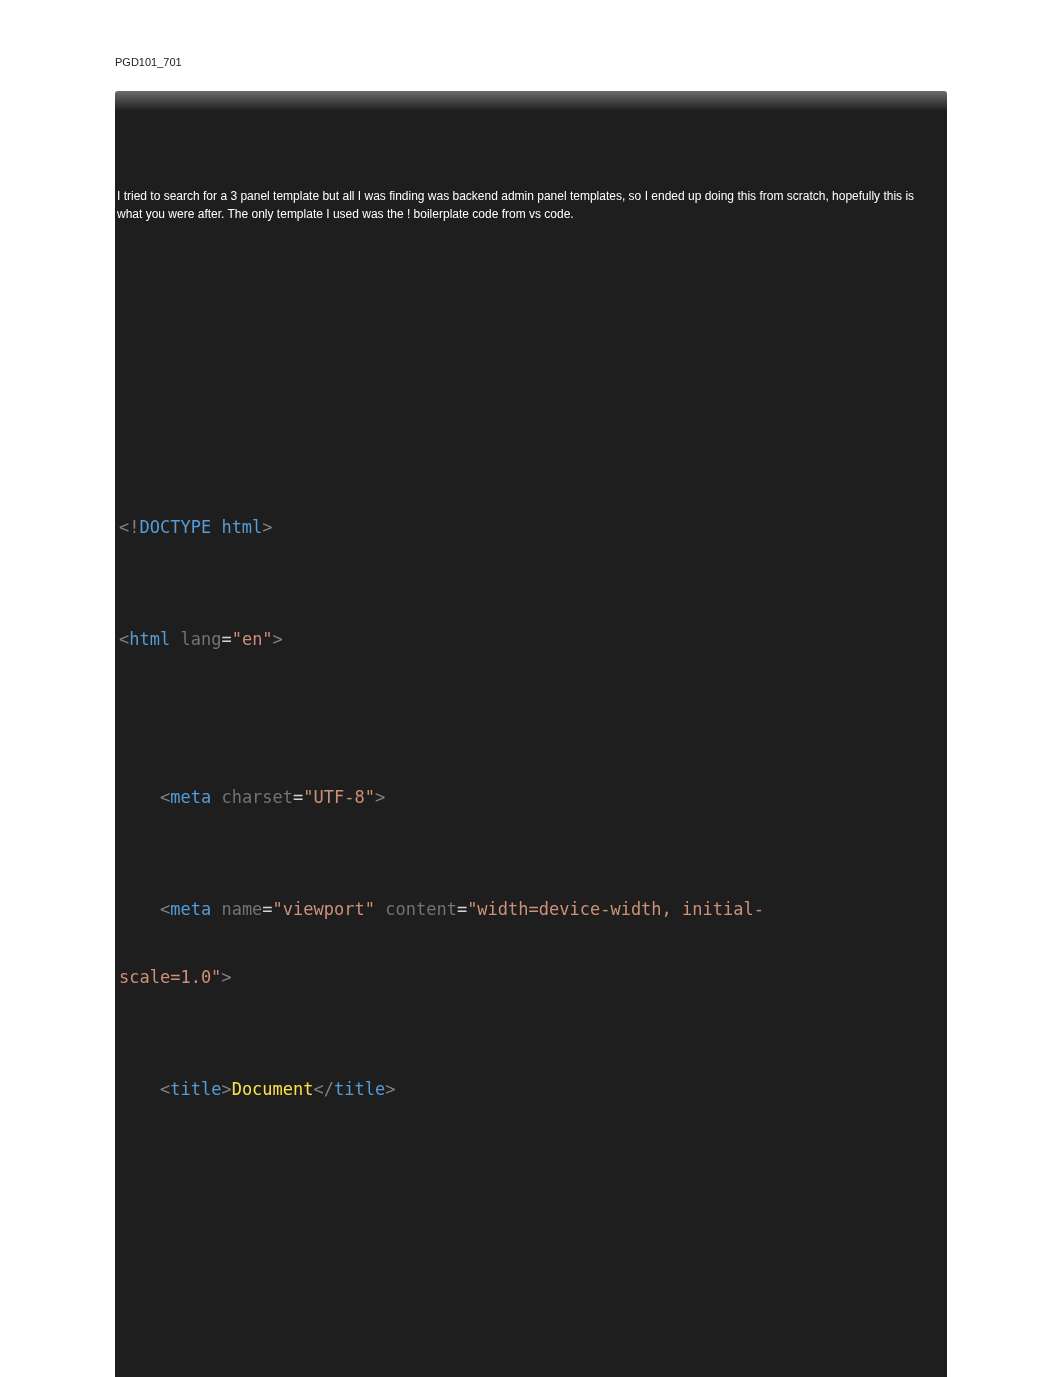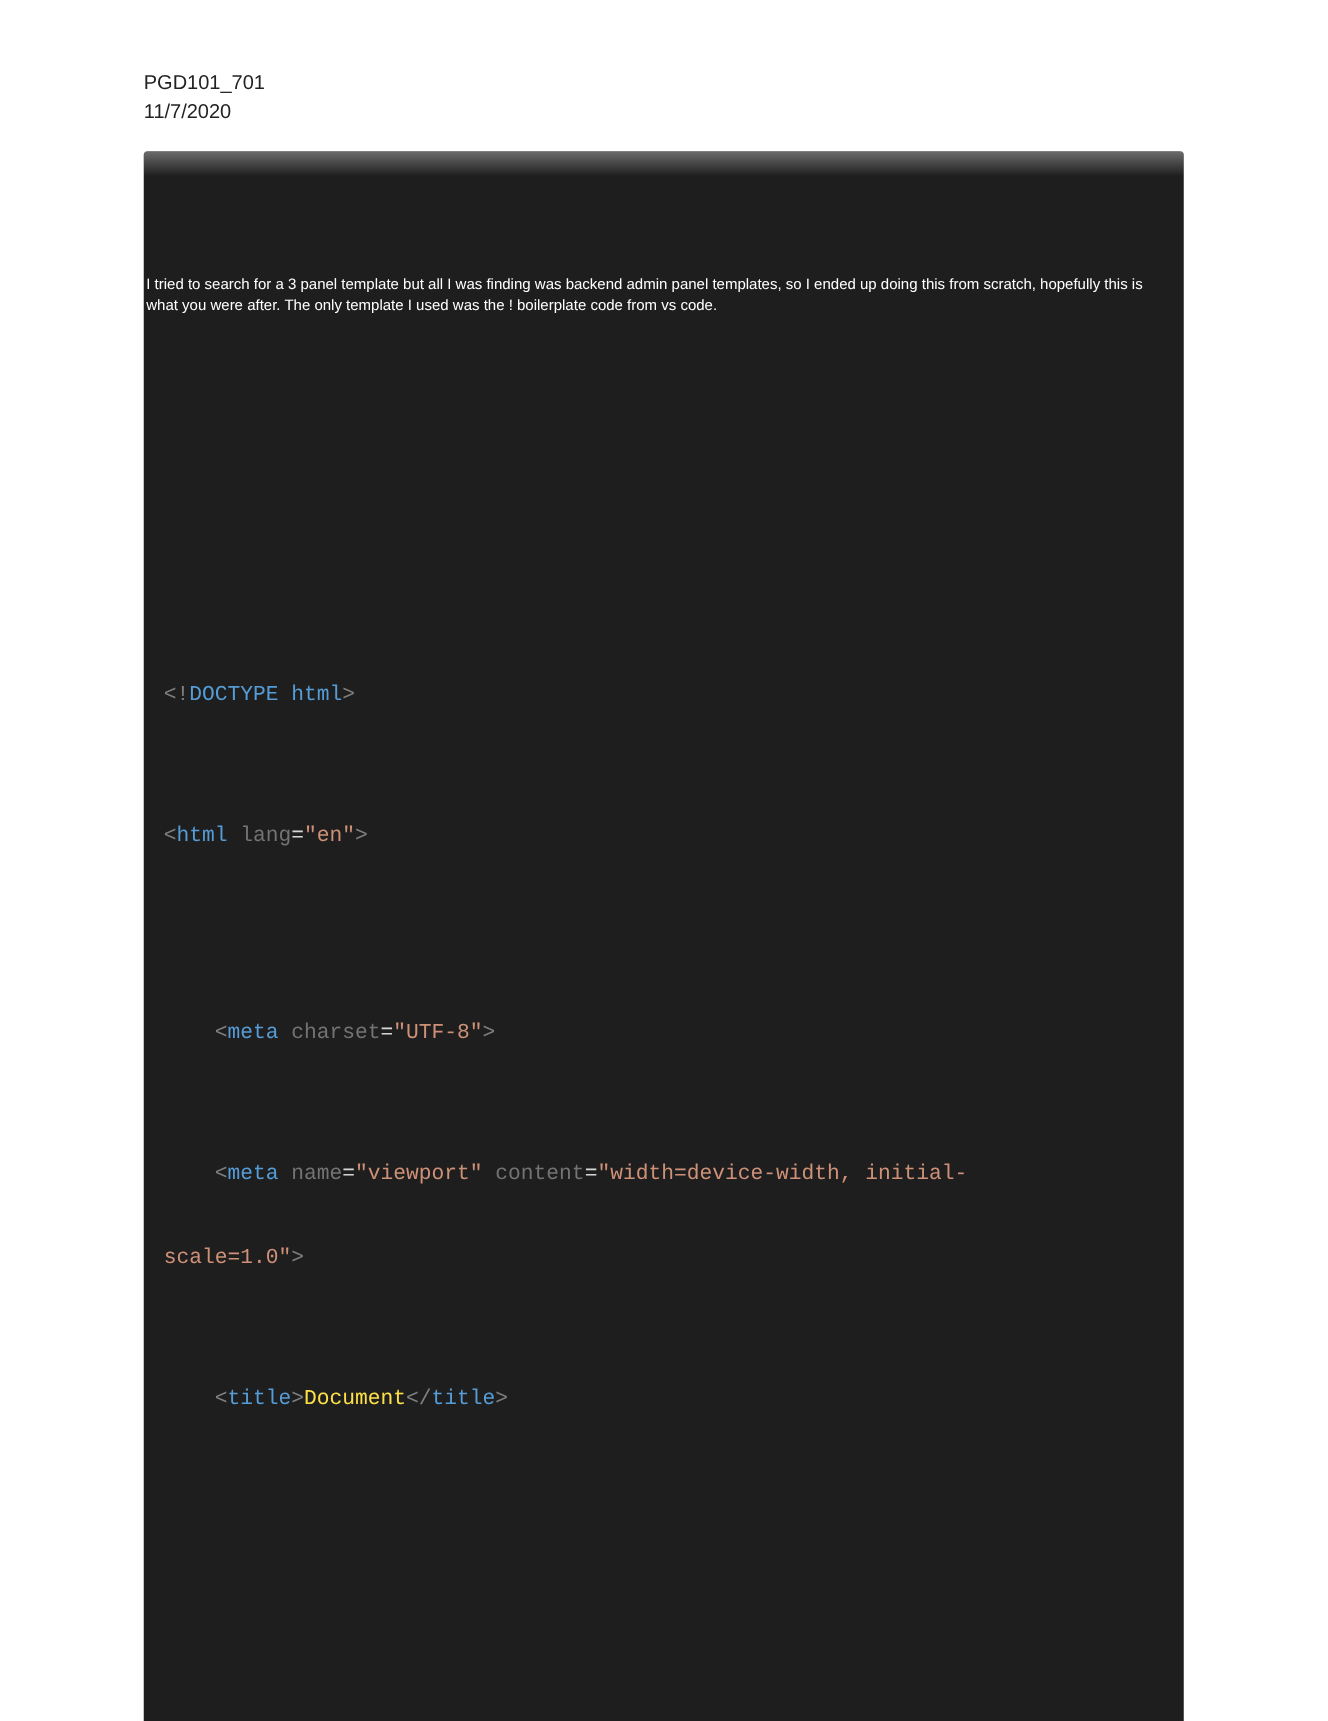--- a/index.html
+++ b/index.html
@@ -12,45 +12,44 @@
   }
   .page {
     width: 1062px;
     min-height: 1377px;
     margin: 0 auto;
     background: #fff;
     padding: 55px 115px 260px 115px;
     position: relative;
   }
   .header-line {
-    font-size: 16px;
+    font-size: 11px;
     color: #222;
     line-height: 1.45;
   }
   .code-block-wrap {
     position: relative;
     margin-top: 20px;
   }
   .code-block {
     background: #1e1e1e;
     color: #d4d4d4;
     font-family: "Consolas", "Menlo", monospace;
     font-size: 17px;
     line-height: 22.5px;
     padding: 30px 0 10px 0;
     border-radius: 3px;
     white-space: pre;
     overflow: hidden;
     position: relative;
   }
   .code-line {
-    padding: 0 20px 0 16px;
+    padding: 0 20px 0 4px;
     white-space: pre-wrap;
     word-break: break-word;
-    font-family: Liberation Mono, monospace;
   }
   .fade-top, .fade-bottom {
     position: absolute;
     left: 0; right: 0;
     pointer-events: none;
   }
   .fade-top {
     top: 0;
     height: 20px;
     background: linear-gradient(to bottom, rgba(255,255,255,0.35), rgba(255,255,255,0));
@@ -71,21 +70,20 @@
     white-space: normal;
     padding: 0 8px 0 2px;
   }
 </style>
 </head>
 <body>
 
 <div class="page">
 
   <div class="header-line">PGD101_701</div>
-  <div class="header-line">11/7/2020</div>
 
   <div class="code-block-wrap">
     <div class="code-block">
 
       <div class="intro-white">I tried to search for a 3 panel template but all I was finding was backend admin panel templates, so I ended up doing this from scratch, hopefully this is what you were after. The only template I used was the ! boilerplate code from vs code.</div>
       <div class="code-line">&nbsp;</div>
       <div class="code-line">&nbsp;</div>
       <div class="code-line">&nbsp;</div>
 
       

